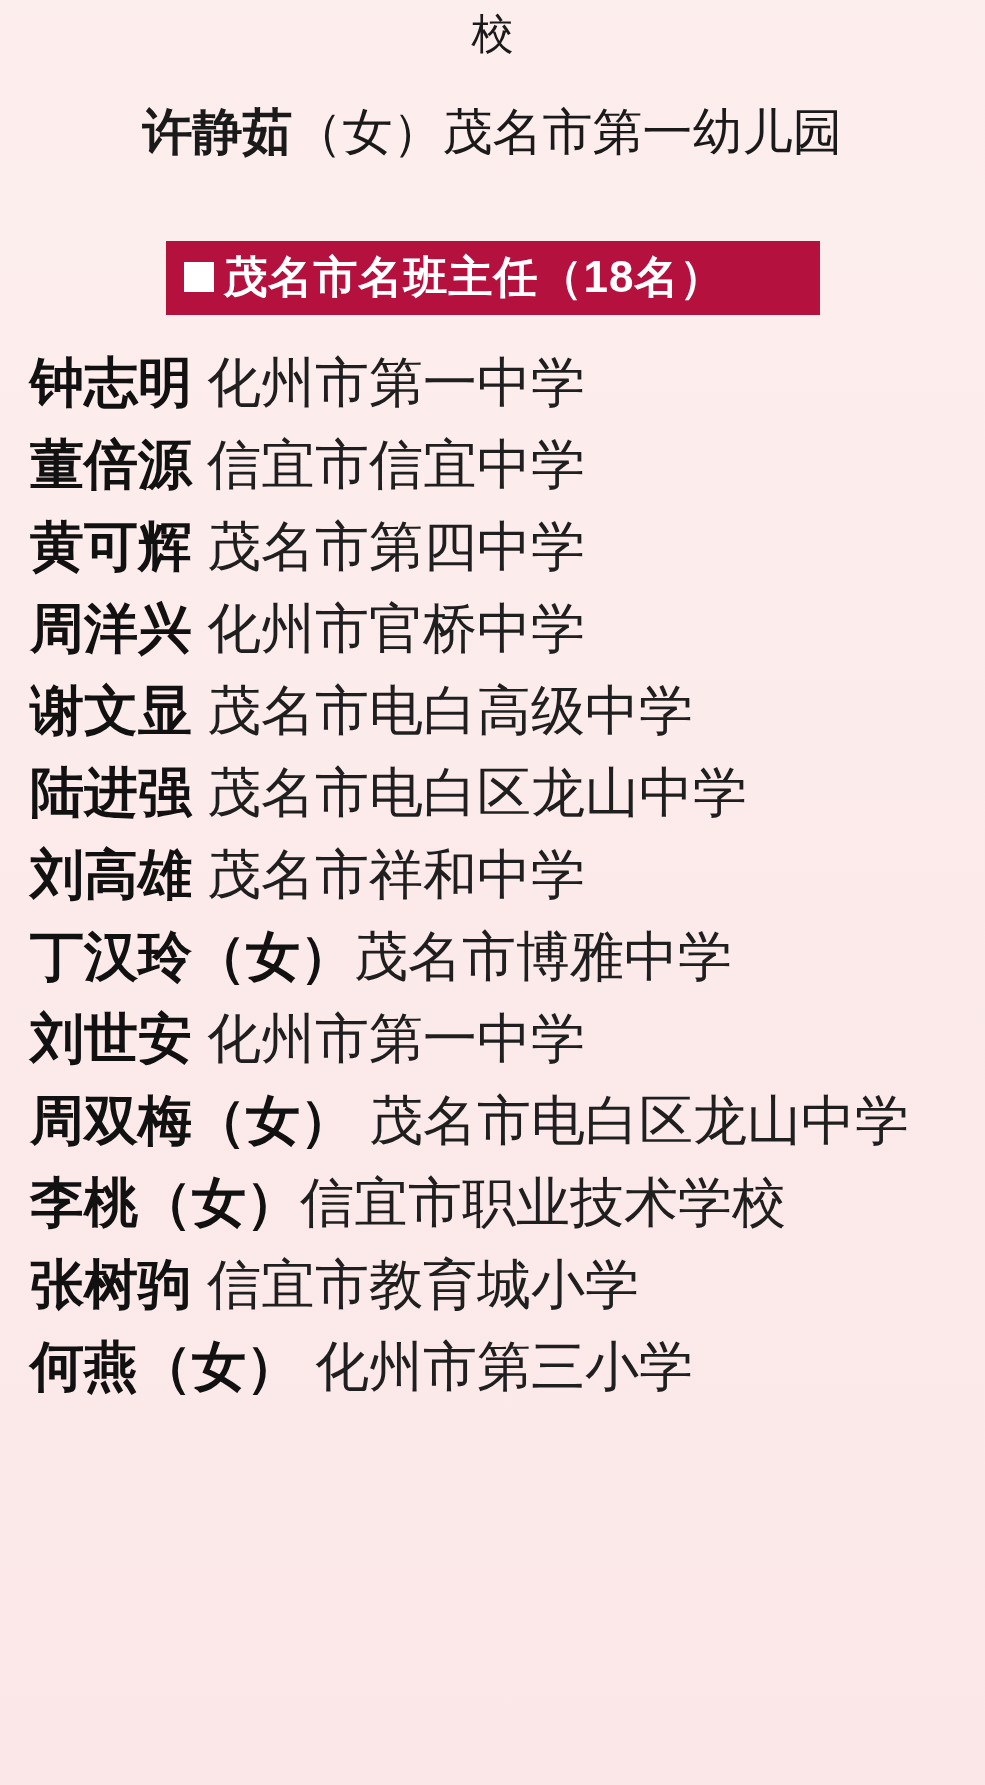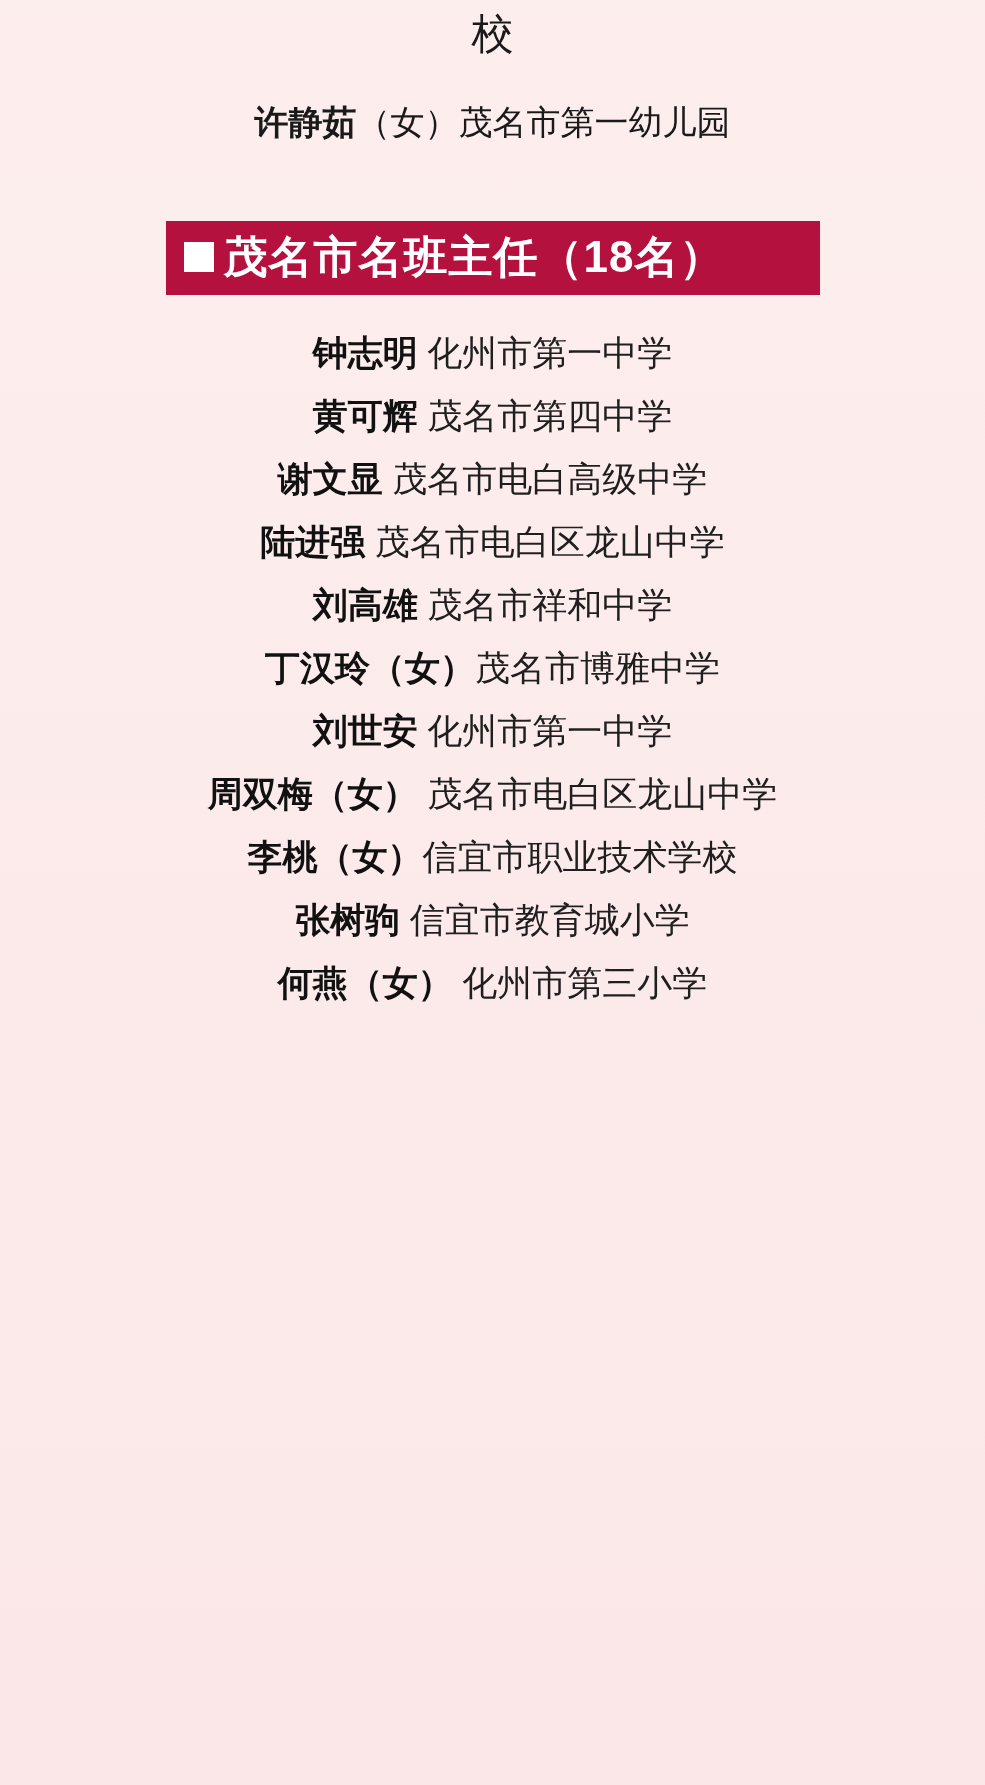--- a/index.html
+++ b/index.html
@@ -27,21 +27,21 @@
     text-align: center;
     font-size: 42px;
     color: #1a1a1a;
     line-height: 1.25;
   }
   .frag-first {
     padding-top: 8px;
   }
   .frag-second {
     padding-top: 40px;
-    font-size: 34px;
+    font-size: 50px;
   }
   .frag .nm {
     font-weight: 700;
   }
 
   
   .banner-wrap {
     margin-top: 78px;
     display: flex;
     justify-content: center;
@@ -69,22 +69,21 @@
   }
   .banner .btxt {
     white-space: nowrap;
   }
 
   
   .list {
     margin-top: 26px;
   }
   .entry {
-    text-align: center;
-    font-size: 35px;
+    font-size: 54px;
     color: #1c1c1c;
     line-height: 1.0;
     padding: 14px 0;
     white-space: nowrap;
   }
   .entry .nm {
     font-weight: 700;
     color: #111111;
   }
   .entry .gd {
@@ -114,21 +113,27 @@
       <span class="sq"></span>
       <span class="btxt">茂名市名班主任（18名）</span>
     </div>
   </div>
 
   <div class="list">
     <div class="entry">
       <span class="nm">钟志明</span><span class="gd"></span> <span class="org">化州市第一中学</span>
     </div>
     <div class="entry">
+      <span class="nm">董倍源</span><span class="gd"></span> <span class="org">信宜市信宜中学</span>
+    </div>
+    <div class="entry">
       <span class="nm">黄可辉</span><span class="gd"></span> <span class="org">茂名市第四中学</span>
+    </div>
+    <div class="entry">
+      <span class="nm">周洋兴</span><span class="gd"></span> <span class="org">化州市官桥中学</span>
     </div>
     <div class="entry">
       <span class="nm">谢文显</span><span class="gd"></span> <span class="org">茂名市电白高级中学</span>
     </div>
     <div class="entry">
       <span class="nm">陆进强</span><span class="gd"></span> <span class="org">茂名市电白区龙山中学</span>
     </div>
     <div class="entry">
       <span class="nm">刘高雄</span><span class="gd"></span> <span class="org">茂名市祥和中学</span>
     </div>

